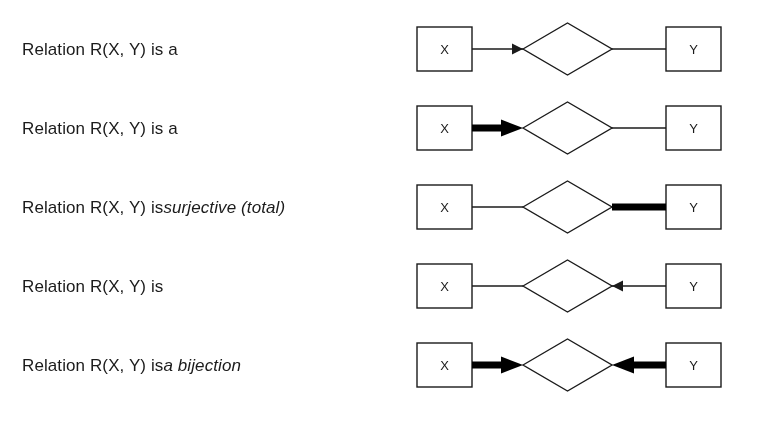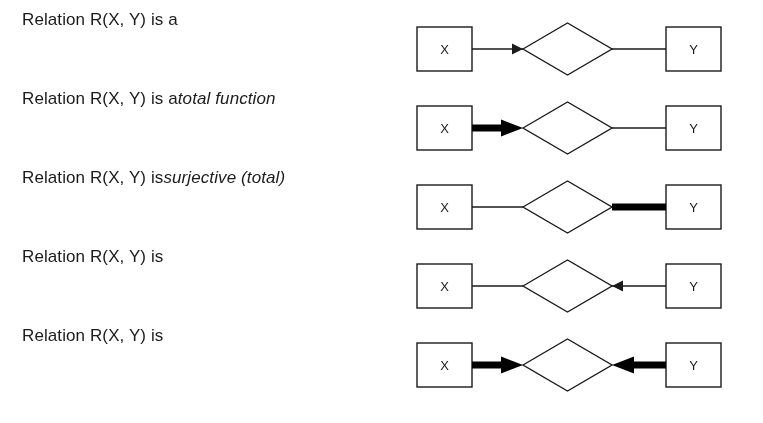--- a/index.html
+++ b/index.html
@@ -25,20 +25,21 @@
     left: 0;
     width: 763px;
     height: 79px;
   }
   .caption {
     position: absolute;
     left: 22px;
     top: 0;
     height: 79px;
     display: flex;
+    align-items: center;
     font-size: 17px;
     letter-spacing: 0.1px;
     color: #1b1b1b;
     white-space: nowrap;
   }
   .caption .em {
     font-style: italic;
   }
   .diagram {
     position: absolute;
@@ -73,21 +74,20 @@
           <path d="M 118 39 L 107 33.5 L 107 44.5 Z" fill="#1b1b1b"></path>
           <line x1="207" y1="39" x2="261" y2="39" stroke="#1b1b1b" stroke-width="1.3"></line>
           <text class="ent-label" x="39.5" y="43.5" text-anchor="middle">X</text>
           <text class="ent-label" x="288.5" y="43.5" text-anchor="middle">Y</text>
         </svg>
       </div>
     </div>
     <div class="row" style="top: 89px;">
       <div class="caption">
         <span>Relation R(X, Y) is a </span>
-        <span class="em">total function</span>
       </div>
       <div class="diagram">
         <svg width="358" height="79" viewBox="0 0 358 79" xmlns="http://www.w3.org/2000/svg">
           <rect x="12" y="17" width="55" height="44" fill="#ffffff" stroke="#1b1b1b" stroke-width="1.4"></rect>
           <rect x="261" y="17" width="55" height="44" fill="#ffffff" stroke="#1b1b1b" stroke-width="1.4"></rect>
           <polygon points="118,39 162.5,13 207,39 162.5,65" fill="#ffffff" stroke="#1b1b1b" stroke-width="1.4"></polygon>
           <line x1="67" y1="39" x2="102" y2="39" stroke="#000000" stroke-width="7"></line>
           <polygon points="118,39 96,30.5 96,47.5" fill="#000000"></polygon>
           <line x1="207" y1="39" x2="261" y2="39" stroke="#1b1b1b" stroke-width="1.3"></line>
           <text class="ent-label" x="39.5" y="43.5" text-anchor="middle">X</text>
@@ -125,20 +125,21 @@
           <line x1="207" y1="39" x2="261" y2="39" stroke="#1b1b1b" stroke-width="1.3"></line>
           <path d="M 207 39 L 218 33.5 L 218 44.5 Z" fill="#1b1b1b"></path>
           <text class="ent-label" x="39.5" y="43.5" text-anchor="middle">X</text>
           <text class="ent-label" x="288.5" y="43.5" text-anchor="middle">Y</text>
         </svg>
       </div>
     </div>
     <div class="row" style="top: 326px;">
       <div class="caption">
         <span>Relation R(X, Y) is </span>
+        <span class="em">a bijection</span>
       </div>
       <div class="diagram">
         <svg width="358" height="79" viewBox="0 0 358 79" xmlns="http://www.w3.org/2000/svg">
           <rect x="12" y="17" width="55" height="44" fill="#ffffff" stroke="#1b1b1b" stroke-width="1.4"></rect>
           <rect x="261" y="17" width="55" height="44" fill="#ffffff" stroke="#1b1b1b" stroke-width="1.4"></rect>
           <polygon points="118,39 162.5,13 207,39 162.5,65" fill="#ffffff" stroke="#1b1b1b" stroke-width="1.4"></polygon>
           <line x1="67" y1="39" x2="102" y2="39" stroke="#000000" stroke-width="7"></line>
           <polygon points="118,39 96,30.5 96,47.5" fill="#000000"></polygon>
           <line x1="223" y1="39" x2="261" y2="39" stroke="#000000" stroke-width="7"></line>
           <polygon points="207,39 229,30.5 229,47.5" fill="#000000"></polygon>

